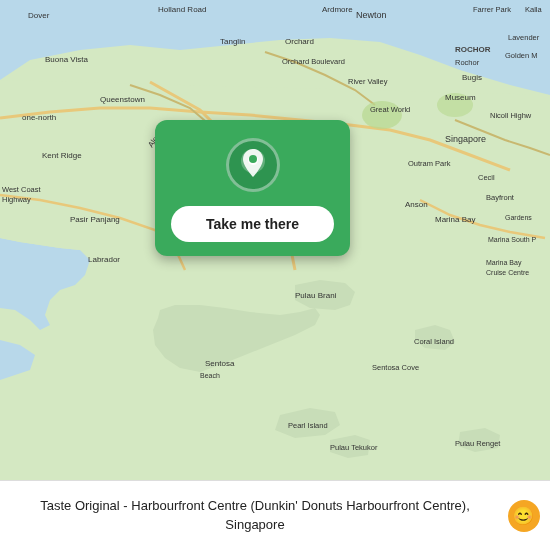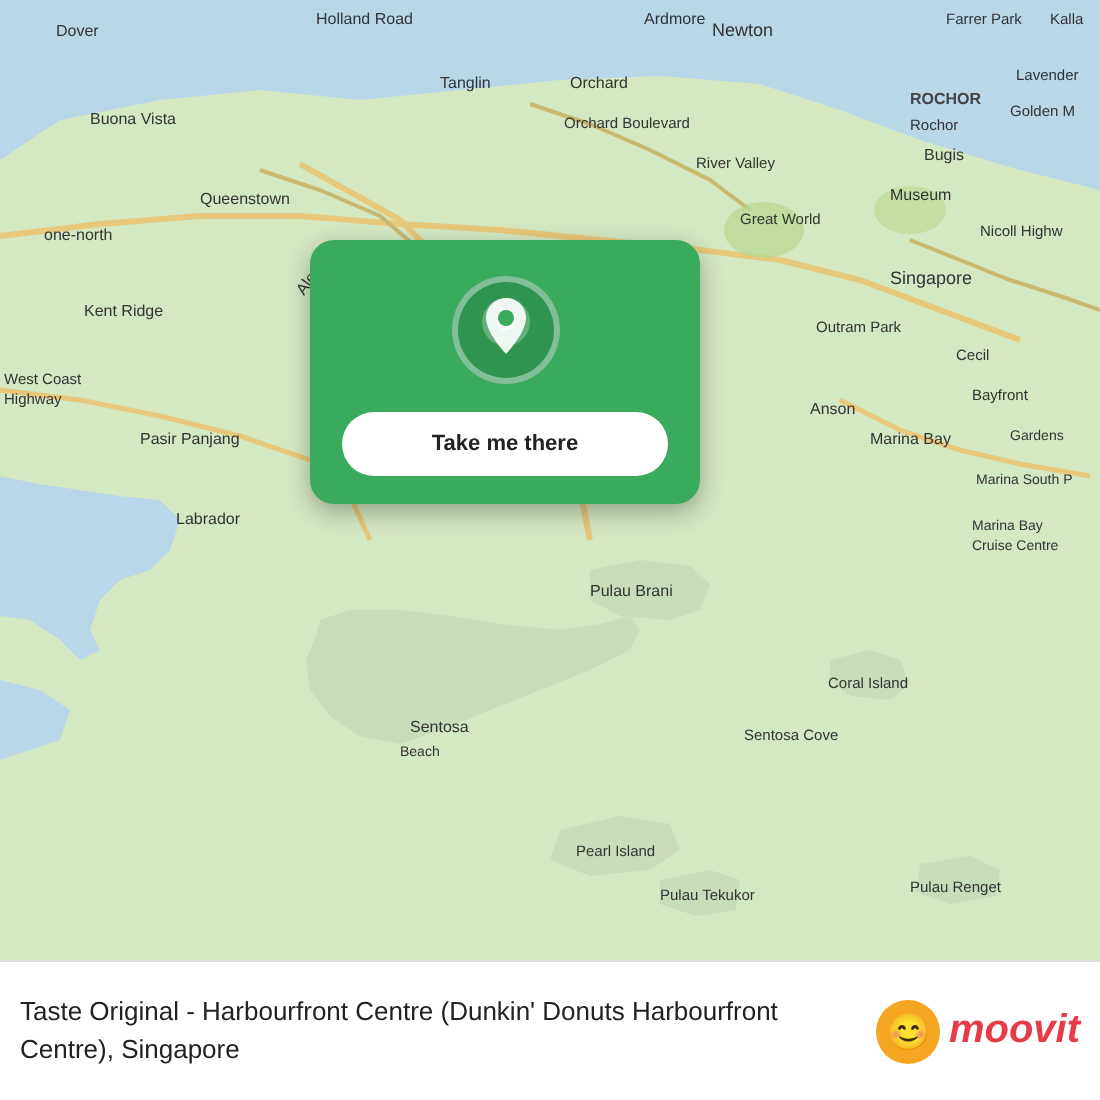--- a/index.html
+++ b/index.html
@@ -46,37 +46,38 @@
       margin-bottom: 14px;
       border: 3px solid rgba(255,255,255,0.4);
     }
 
     #take-me-button {
       background: white;
       color: #222;
       border: none;
       border-radius: 24px;
       padding: 10px 22px;
-      font-size: 11px;
+      font-size: 14px;
       font-weight: 600;
       cursor: pointer;
       width: 100%;
       text-align: center;
     }
 
     
     #bottom-bar {
       width: 550px;
       height: 70px;
       background: white;
       border-top: 1px solid #ddd;
       display: flex;
       align-items: center;
       padding: 0 10px;
       gap: 8px;
+      text-align: center;
     }
 
     #attribution {
       position: absolute;
       bottom: 72px;
       left: 0;
       width: 100%;
       text-align: center;
       font-size: 10px;
       color: #555;
@@ -221,15 +222,14 @@
     </div>
     <button id="take-me-button">Take me there</button>
   </div>
 
 </div>
 
 <div id="bottom-bar">
   <span id="location-text">Taste Original - Harbourfront Centre (Dunkin' Donuts Harbourfront Centre), Singapore</span>
   <div id="moovit-logo">
     <div id="moovit-face">😊</div>
-    <span id="moovit-text">moovit</span>
   </div>
 </div>
 
 </body></html>

